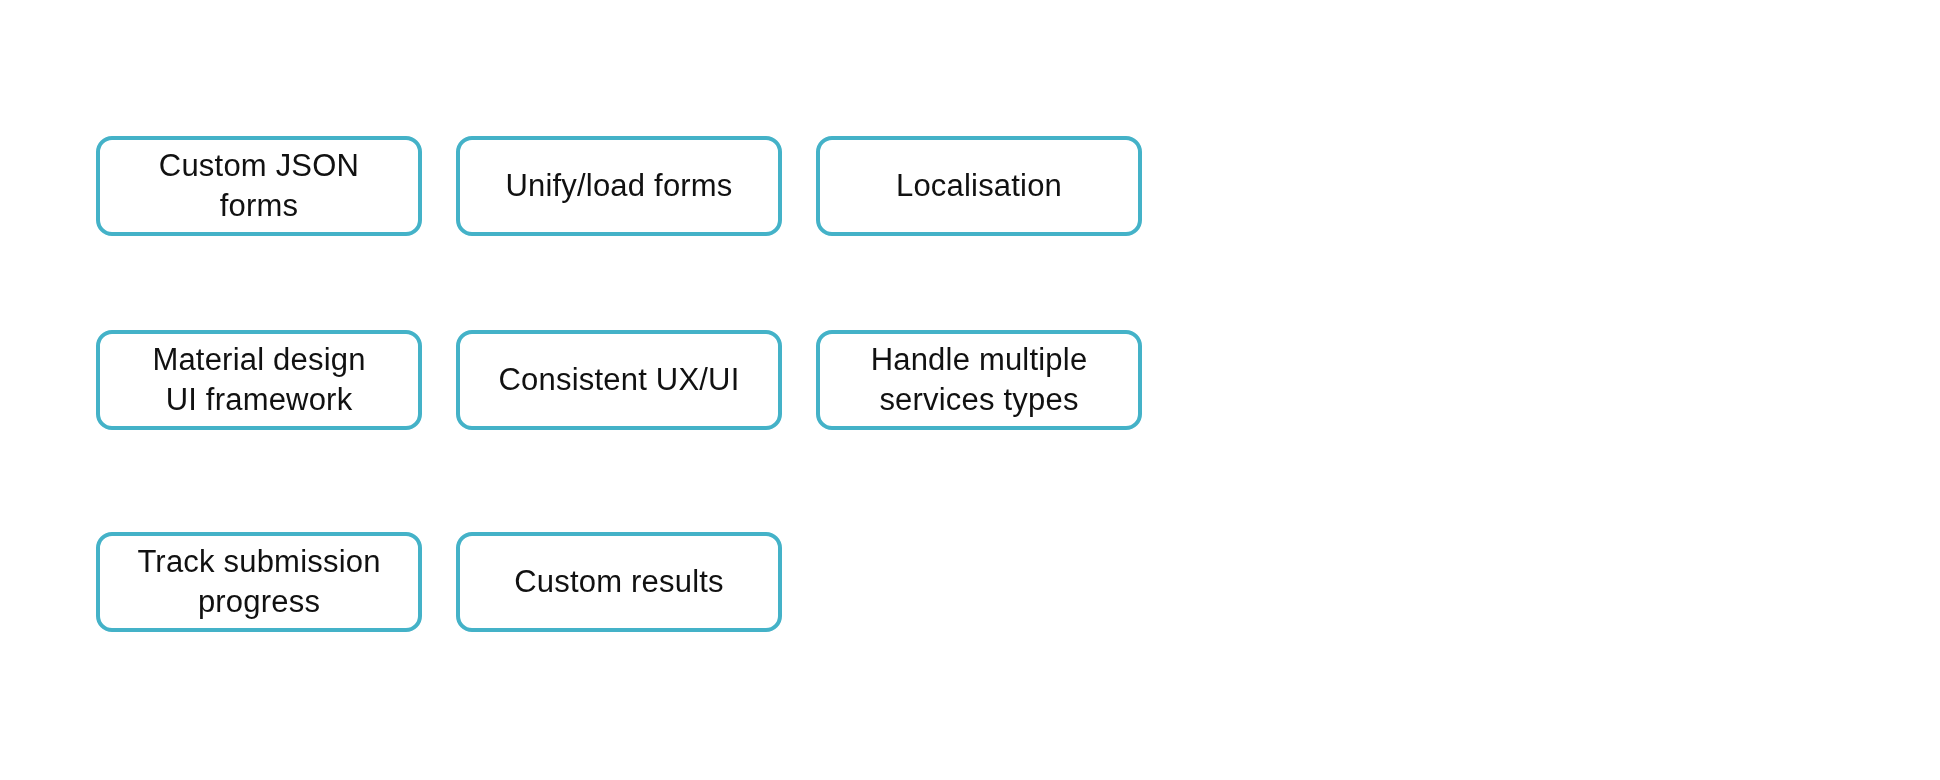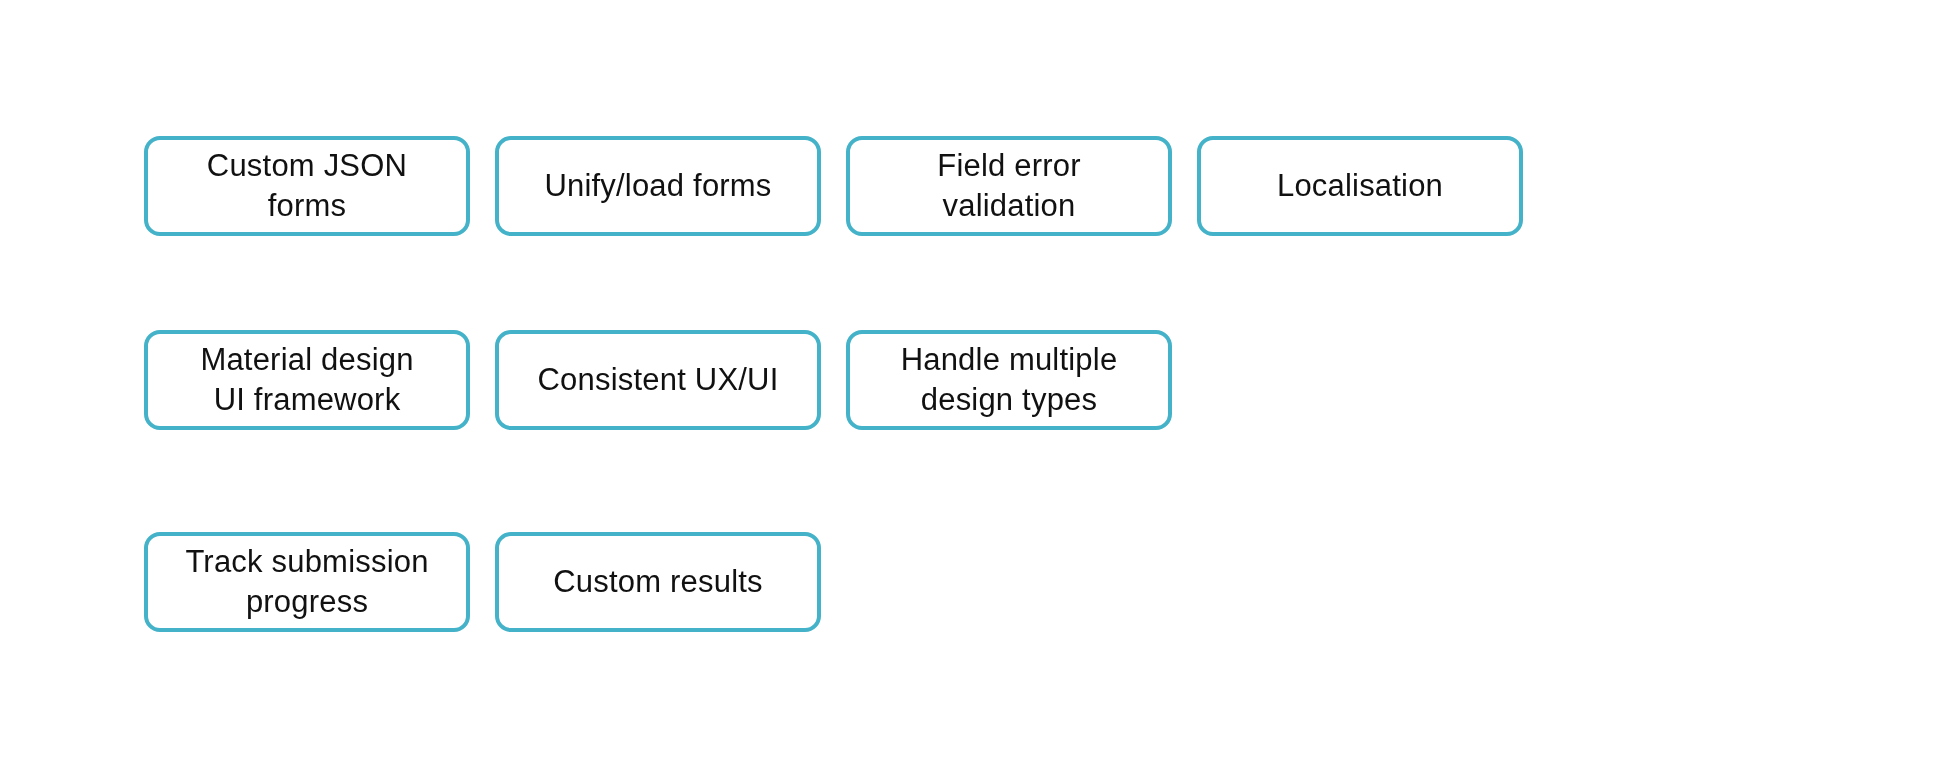--- a/index.html
+++ b/index.html
@@ -15,22 +15,21 @@
   }
   .canvas {
     position: relative;
     width: 1940px;
     height: 780px;
     box-sizing: border-box;
     padding: 136px 0 0 96px;
   }
   .row {
     display: flex;
-    gap: 25px;
-    margin-left: 48px;
+    gap: 34px;
   }
   .row-1 { margin-bottom: 94px; }
   .row-2 { margin-bottom: 102px; }
   .card {
     box-sizing: border-box;
     width: 326px;
     height: 100px;
     border: 4px solid #44b2c8;
     border-radius: 16px;
     background: #ffffff;
@@ -55,39 +54,35 @@
 
   <div class="row row-1">
     <div class="card">
       <span class="label">Custom JSON
 forms</span>
     </div>
     <div class="card">
       <span class="label">Unify/load forms</span>
     </div>
     <div class="card">
-      <span class="label">Field error
-validation</span>
-    </div>
-    <div class="card">
       <span class="label">Localisation</span>
     </div>
   </div>
 
   <div class="row row-2">
     <div class="card">
       <span class="label">Material design
 UI framework</span>
     </div>
     <div class="card">
       <span class="label">Consistent UX/UI</span>
     </div>
     <div class="card">
       <span class="label">Handle multiple
-design types</span>
+services types</span>
     </div>
   </div>
 
   <div class="row row-3">
     <div class="card">
       <span class="label">Track submission
 progress</span>
     </div>
     <div class="card">
       <span class="label">Custom results</span>

